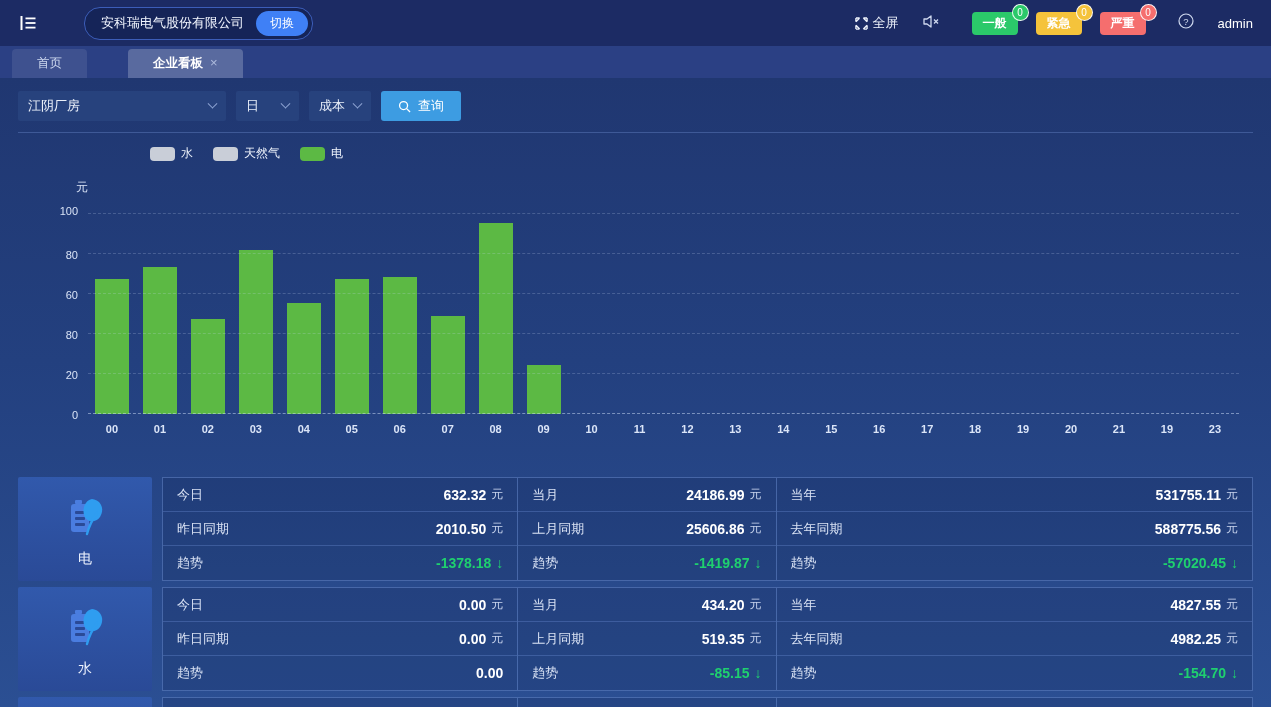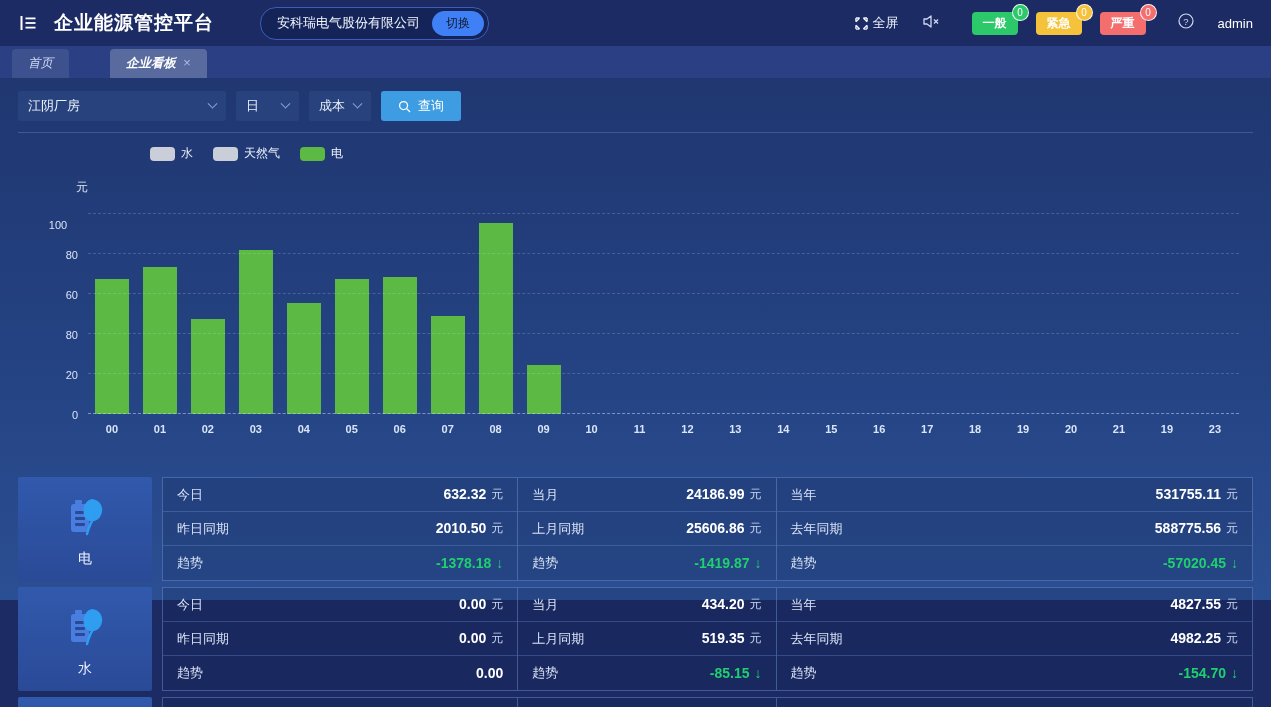--- a/index.html
+++ b/index.html
@@ -6,40 +6,40 @@
   html,body { width:1271px; height:707px; overflow:hidden;
     font-family:"Liberation Sans","DejaVu Sans",sans-serif; background:#1c2b64; }
 
   
   .header { height:46px; background:#1c2b64; display:flex; align-items:center; padding:0 18px; }
   .collapse-btn { display:flex; align-items:center; cursor:pointer; }
   .app-title { color:#fff; font-size:19px; font-weight:bold; letter-spacing:1px; margin-left:16px; }
   .company-pill { margin-left:46px; display:flex; align-items:center; gap:12px;
     border:1px solid #3c5db8; background:rgba(8,22,66,.35); border-radius:16px; padding:3px 4px 3px 16px; }
   .company-name { color:#f2f6ff; font-size:13px; }
-  .switch-btn { background:#3f80f6; color:#0f172a; font-size:12px; padding:4px 14px; border-radius:13px; cursor:pointer; }
+  .switch-btn { background:#3f80f6; color:#ffffff; font-size:12px; padding:4px 14px; border-radius:13px; cursor:pointer; }
   .header-right { margin-left:auto; display:flex; align-items:center; gap:24px; }
   .fullscreen-btn { display:flex; align-items:center; gap:5px; color:#eef3fc; font-size:13px; cursor:pointer; }
   .alarm-group { display:flex; gap:18px; margin:0 8px; }
   .alarm-badge { position:relative; padding:3px 11px; border-radius:4px; font-size:12px; font-weight:bold;
     color:#fff; cursor:pointer; }
   .alarm-count { position:absolute; top:-8px; right:-11px; width:17px; height:17px; border-radius:50%;
     border:1px solid rgba(255,255,255,.9); font-size:10px; font-weight:normal; display:flex;
     align-items:center; justify-content:center; color:#fff; }
   .username { color:#fff; font-size:13px; cursor:pointer; }
 
   
   .tabbar { height:32px; background:#2b4084; display:flex; align-items:flex-end; padding:0 12px; gap:5px; }
-  .tab { display:flex; align-items:flex-start; gap:7px; padding:6px 16px; border-radius:4px 4px 0 0;
-    font-size:12.5px; color:#cdd8ef; background:rgba(255,255,255,.09); cursor:pointer;font-style:italic; }
+  .tab { display:flex; align-items:flex-start; gap:7px; padding:6px 25px; border-radius:4px 4px 0 0;
+    font-size:12.5px; color:#cdd8ef; background:rgba(255,255,255,.09); cursor:pointer; }
   .tab.active { background:rgba(255,255,255,.22); color:#fff; font-weight:bold;margin-left:36px; }
   .tab-close { color:#aebbdd; font-weight:normal; font-size:13px; }
 
   
-  .content { height:522px; padding:0 18px;
+  .content { height:629px; padding:0 18px;
     background:linear-gradient(180deg,#203771 0%,#23407f 45%,#2b4f93 100%); }
 
   
   .filter-row { display:flex; align-items:center; gap:10px; padding:13px 0 11px;
     border-bottom:1px solid rgba(128,158,226,.32); }
   .select { height:30px; background:#27427d; border-radius:2px; display:flex; align-items:center;
     justify-content:space-between; padding:0 10px; color:#e9eff9; font-size:13px; cursor:pointer; }
   .chevron { width:7px; height:7px; border-right:1px solid #8fa6d4; border-bottom:1px solid #8fa6d4;
     transform:rotate(45deg) translate(-2px,-2px); }
   .query-btn { height:30px; background:#3d9ce2; border-radius:3px; color:#fff; font-size:13px;
@@ -71,38 +71,37 @@
     align-items:center; justify-content:center; gap:7px; }
   .tile-name { font-size:14px; color:#f0f5ff; }
   .energy-grid { flex:1; display:grid; grid-template-columns:355fr 258fr 475fr;
     background:rgba(16,36,84,.22); border:1px solid rgba(115,150,220,.45); }
   .energy-col { display:flex; flex-direction:column; border-right:1px solid rgba(115,150,220,.45); }
   .energy-col:last-child { border-right:none; }
   .energy-cell { height:34px; display:flex; align-items:center; justify-content:space-between;
     padding:0 14px; border-bottom:1px solid rgba(115,150,220,.32); }
   .energy-cell:last-child { border-bottom:none; }
   .cell-label { font-size:13px; color:#d9e2f4; }
-  .cell-value { font-size:14px; font-weight:bold; color:#fff; display:flex; align-items:flex-start; gap:5px; }
+  .cell-value { font-size:14px; font-weight:bold; color:#fff; display:flex; align-items:center; gap:5px; }
   .cell-unit { font-size:12px; font-weight:normal; color:#c9d5ee; }
   .trend-down .cell-num, .trend-down .trend-arrow { color:#1fd06f; }
   .trend-arrow { font-weight:bold; }
 </style>
 </head>
 <body>
 
 <div class="header">
   <span class="collapse-btn">
     <svg width="20" height="20" viewBox="0 0 20 20">
       <rect x="2.5" y="3" width="2" height="14" fill="#fff"></rect>
       <rect x="7.5" y="4.5" width="10" height="1.8" fill="#fff"></rect>
       <rect x="7.5" y="9.1" width="10" height="1.8" fill="#fff"></rect>
       <rect x="7.5" y="13.7" width="10" height="1.8" fill="#fff"></rect>
     </svg>
   </span>
-  <span class="app-title">企业能源管控平台</span>
 
   <div class="company-pill">
     <span class="company-name">安科瑞电气股份有限公司</span>
     <span class="switch-btn">切换</span>
   </div>
 
   <div class="header-right">
     <span class="fullscreen-btn">
       <svg width="13" height="13" viewBox="0 0 14 14">
         <path d="M1 5 L5 1 M1 1 L5 1 M1 1 L1 5" stroke="#eef3fc" stroke-width="1.5" fill="none"></path>
@@ -271,21 +270,21 @@
         <div class="ytick" style="bottom: -7px;">0</div>
         <div class="gridline" style="bottom: 40px;"></div>
         <div class="ytick" style="bottom: 33px;">20</div>
         <div class="gridline" style="bottom: 80px;"></div>
         <div class="ytick" style="bottom: 73px;">80</div>
         <div class="gridline" style="bottom: 120px;"></div>
         <div class="ytick" style="bottom: 113px;">60</div>
         <div class="gridline" style="bottom: 160px;"></div>
         <div class="ytick" style="bottom: 153px;">80</div>
         <div class="gridline" style="bottom: 200px;"></div>
-        <div class="ytick" style="bottom: 183px; text-align: center;">100</div>
+        <div class="ytick" style="bottom: 197px;">100</div>
       </div>
     <div class="xlabels" id="xlabels">
         <div class="xlabel">00</div>
         <div class="xlabel">01</div>
         <div class="xlabel">02</div>
         <div class="xlabel">03</div>
         <div class="xlabel">04</div>
         <div class="xlabel">05</div>
         <div class="xlabel">06</div>
         <div class="xlabel">07</div>

